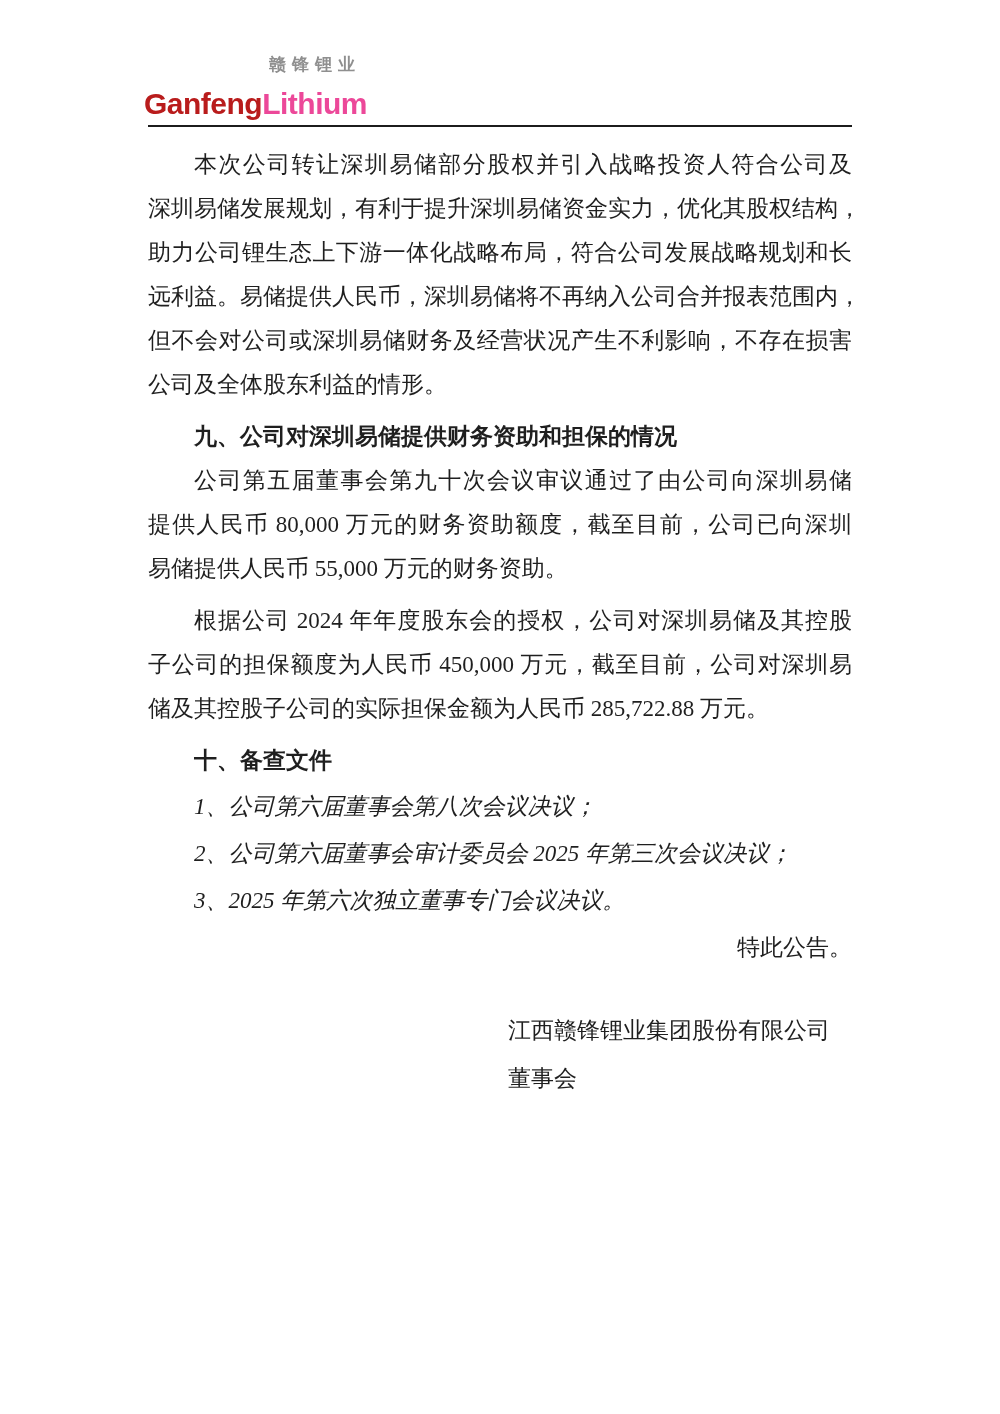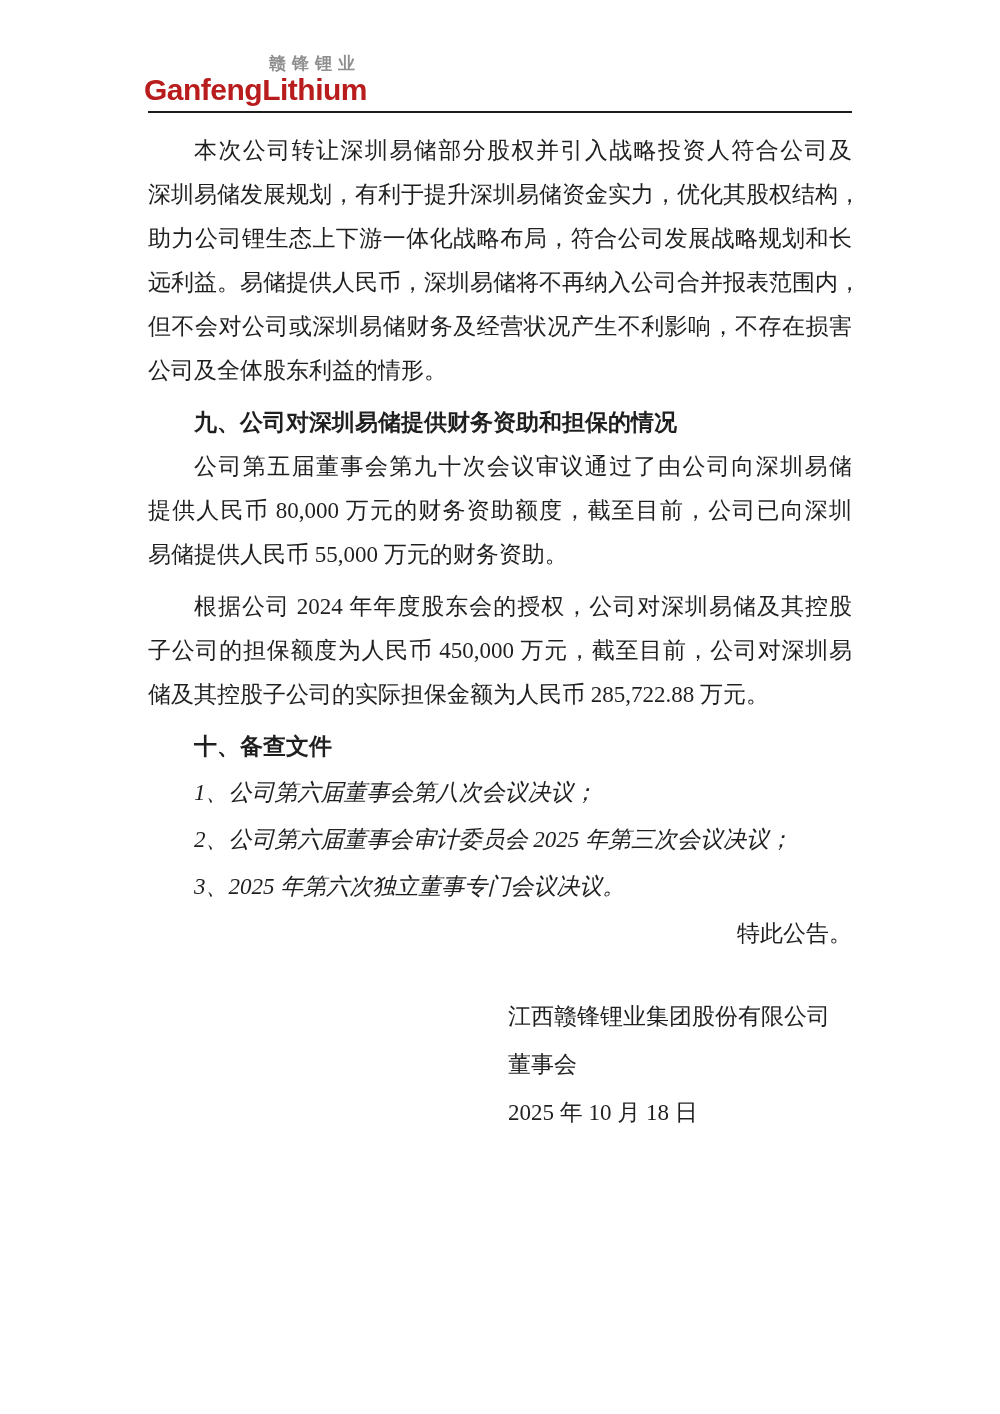--- a/index.html
+++ b/index.html
@@ -21,37 +21,37 @@
   .header { position: relative; padding-bottom: 10px; }
   .logo {
     position: relative;
     display: inline-block;
     margin-left: -4px;
     line-height: 1;
   }
   .logo-cn {
     display: block;
     text-align: right;
-    font-family: Liberation Mono, monospace;
+    font-family: Liberation Sans, sans-serif;
     font-size: 17px;
     font-weight: bold;
     letter-spacing: 6px;
     color: #8f8f8f;
     padding-right: 6px;
-    margin-bottom: 2px;
+    margin-bottom: 16px;
   }
   .logo-latin {
     display: block;
     font-family: "Liberation Sans", "DejaVu Sans", sans-serif;
     font-size: 30px;
     font-weight: bold;
     letter-spacing: -0.5px;
   }
   .logo-red   { color: #b91c1c; }
-  .logo-green { color: #b91c1c; }
+  .logo-green { color: #ec4899; }
   .header-rule {
     height: 2px;
     background: #1c1c1c;
     width: 704px;
     margin-top: 6px;
   }
   
   .doc { margin-top: 6px; font-size: 23px; }
   .line {
     line-height: 44px;
@@ -134,17 +134,16 @@
       <div class="list-item">1、公司第六届董事会第八次会议决议；</div>
       <div class="list-item">2、公司第六届董事会审计委员会 2025 年第三次会议决议；</div>
       <div class="list-item">3、2025 年第六次独立董事专门会议决议。</div>
     </div>
 
     <div class="closing">特此公告。</div>
 
     <div class="signature">
       <div class="sig-line">江西赣锋锂业集团股份有限公司</div>
       <div class="sig-line">董事会</div>
-      <div class="sig-line">2025 年 10 月 18 日</div>
     </div>
 
   </div>
 </div>
 
 </body></html>

